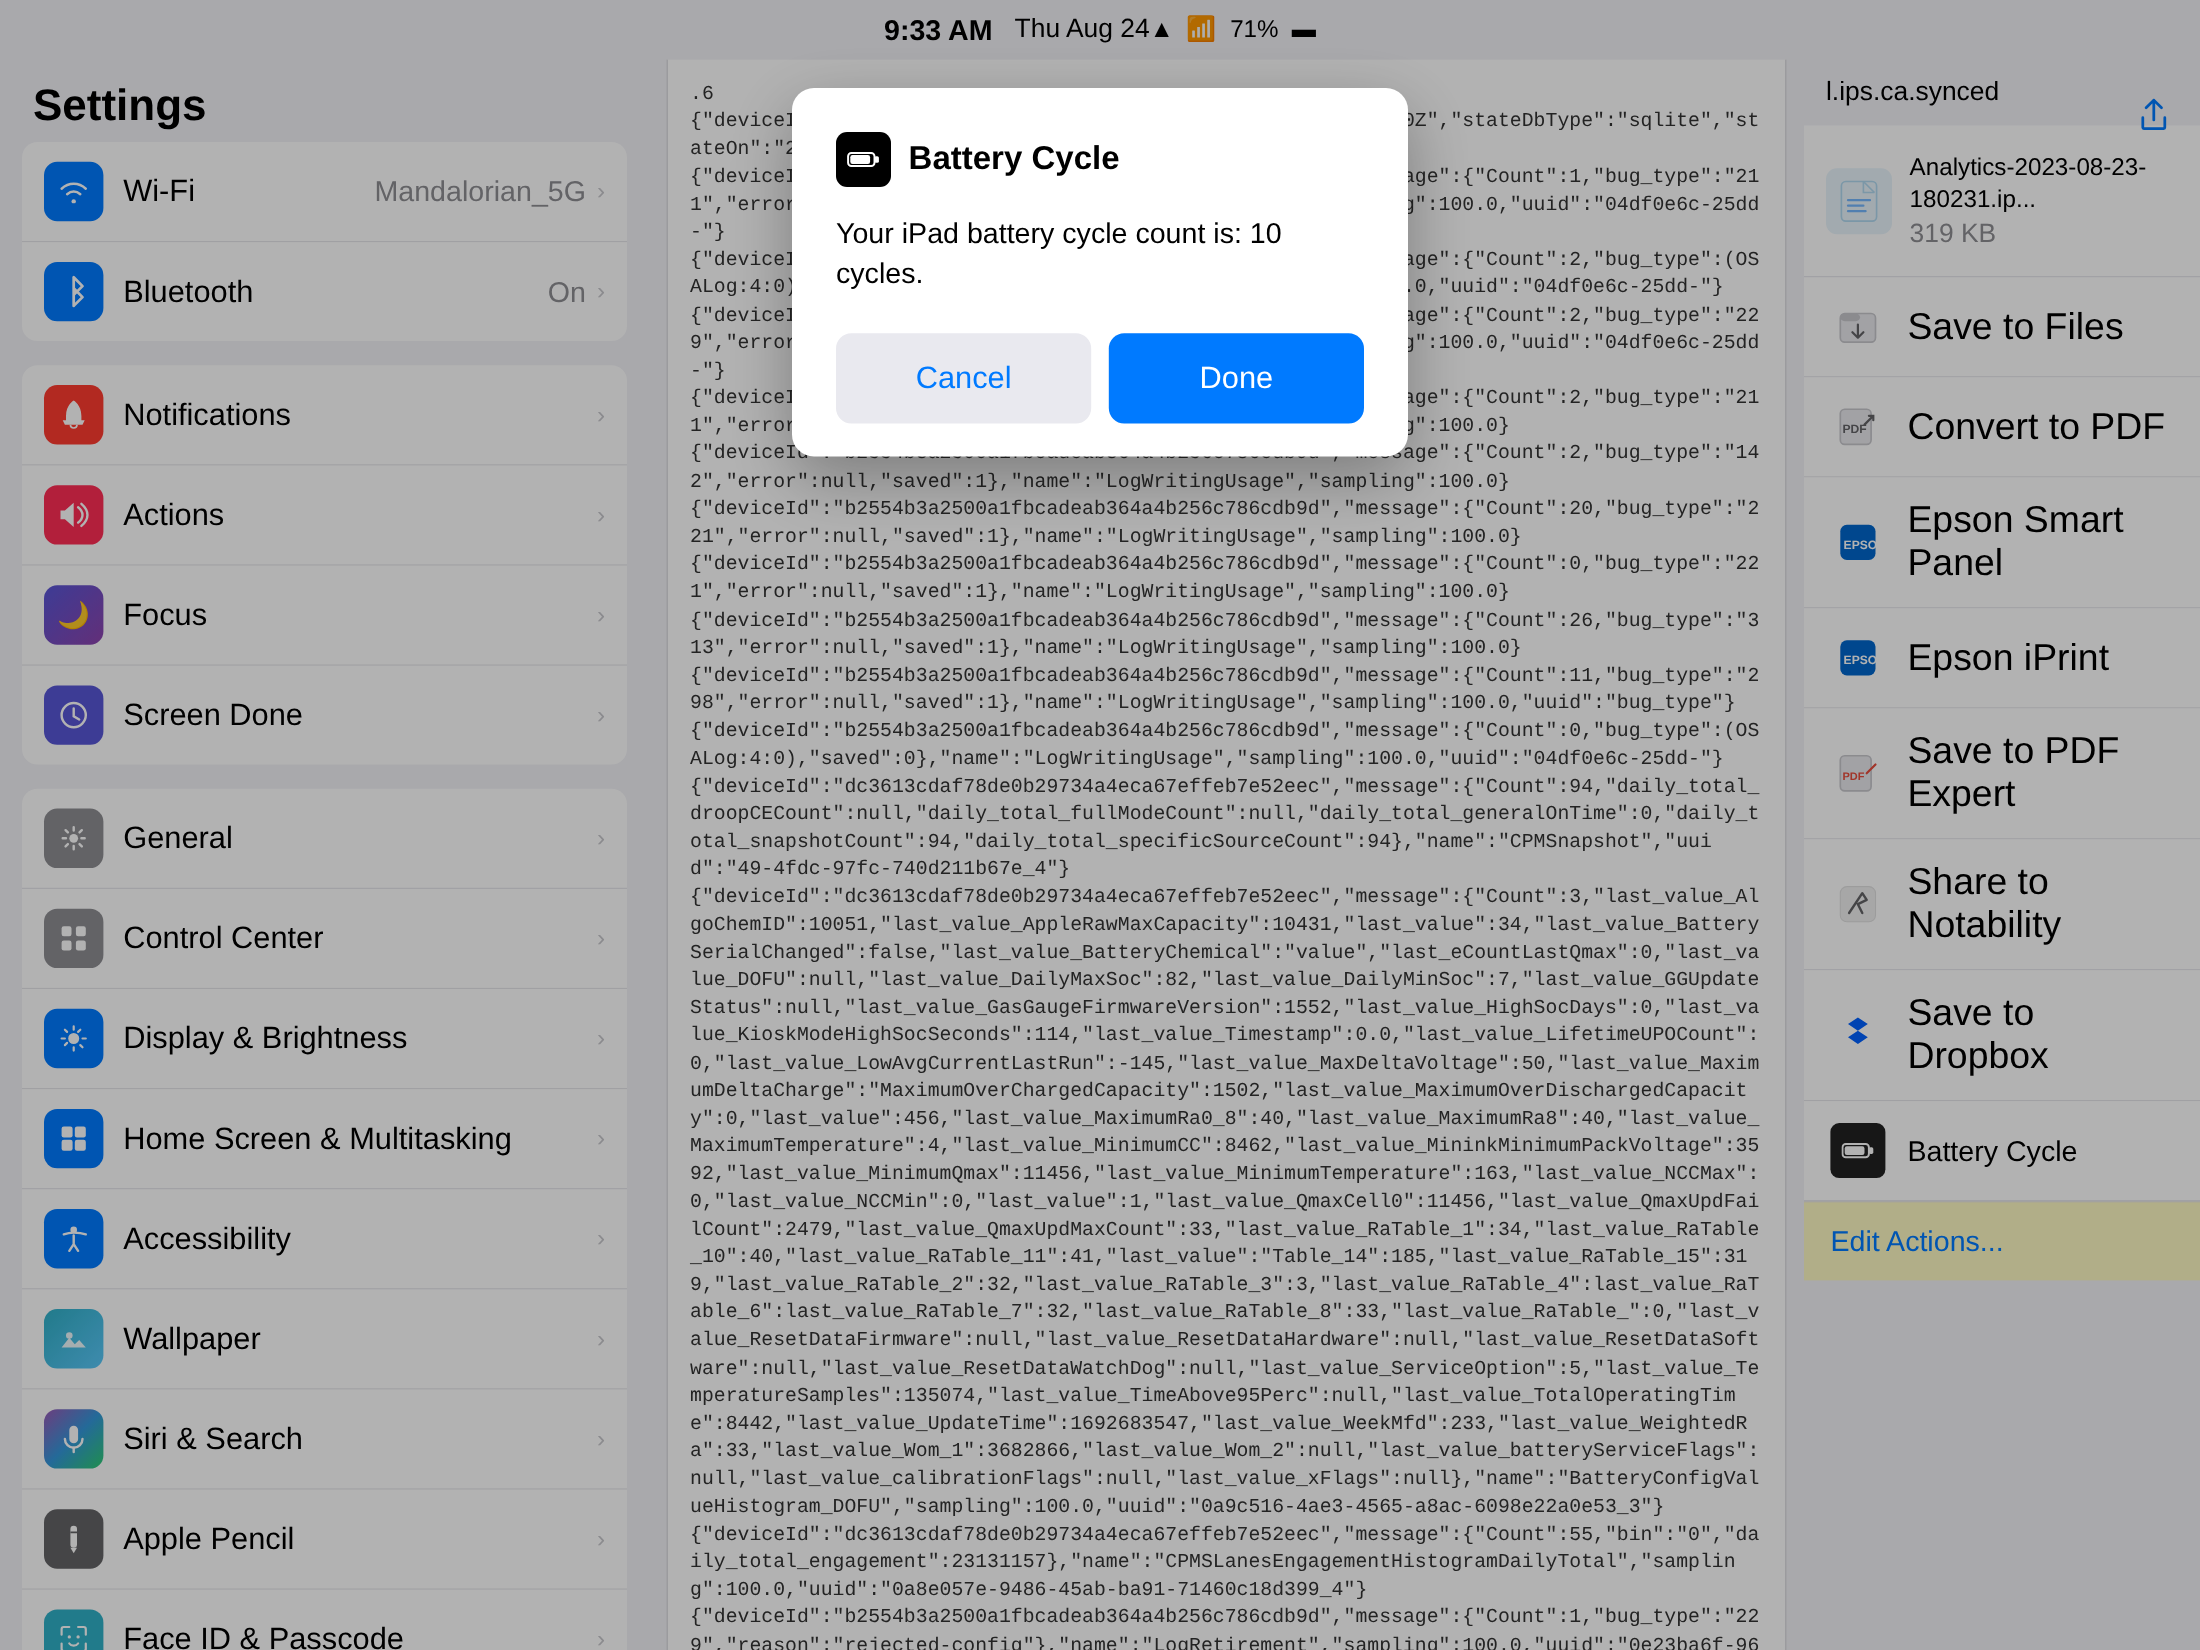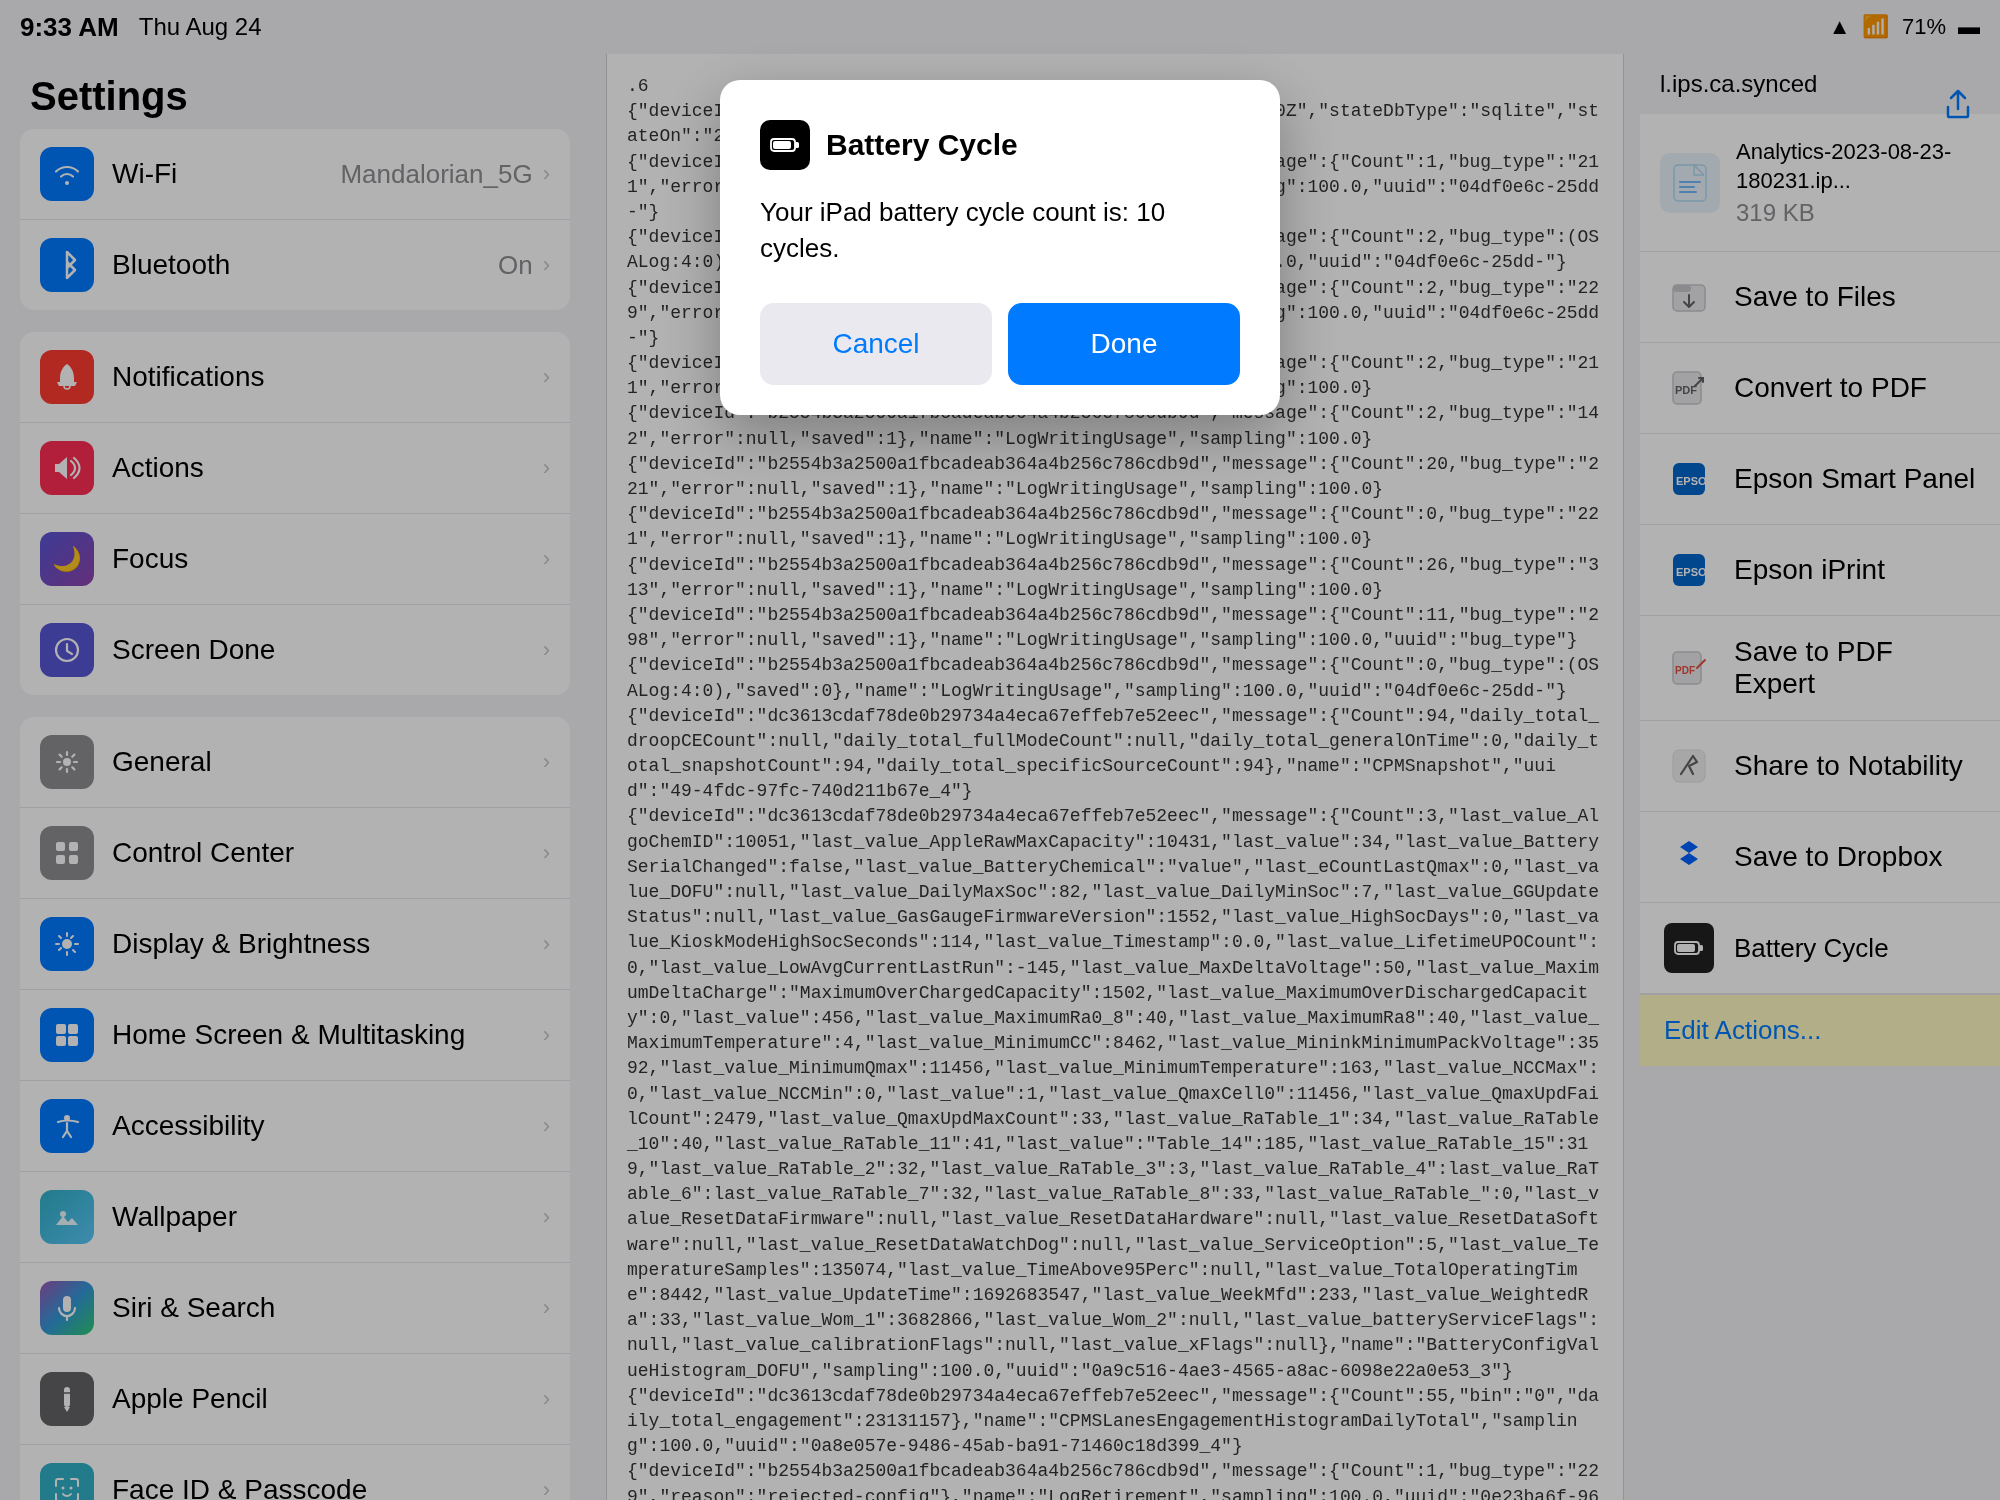--- a/index.html
+++ b/index.html
@@ -13,22 +13,22 @@
     }
 
     
     .status-bar {
       position: absolute;
       top: 0; left: 0; right: 0;
       height: 54px;
       background: #f2f2f7;
       display: flex;
       align-items: center;
-      justify-content: space-between;
-      padding: 0 20px;
+      justify-content: center;
+      padding: 0 30px;
       z-index: 100;
     }
     .status-time {
       font-size: 26px;
       font-weight: 600;
       color: #000;
     }
     .status-right {
       display: flex;
       align-items: center;
@@ -245,21 +245,21 @@
       height: 50px;
       display: flex;
       align-items: center;
       justify-content: center;
       font-size: 28px;
       color: #0369a1;
       flex-shrink: 0;
     }
     .share-item-label {
       flex: 1;
-      font-size: 28px;
+      font-size: 34px;
       color: #000;
     }
     .share-item.battery-cycle .share-item-label {
       font-size: 26px;
     }
     .share-item.battery-cycle .share-item-icon {
       background: #000;
       border-radius: 8px;
       color: #fff;
     }

